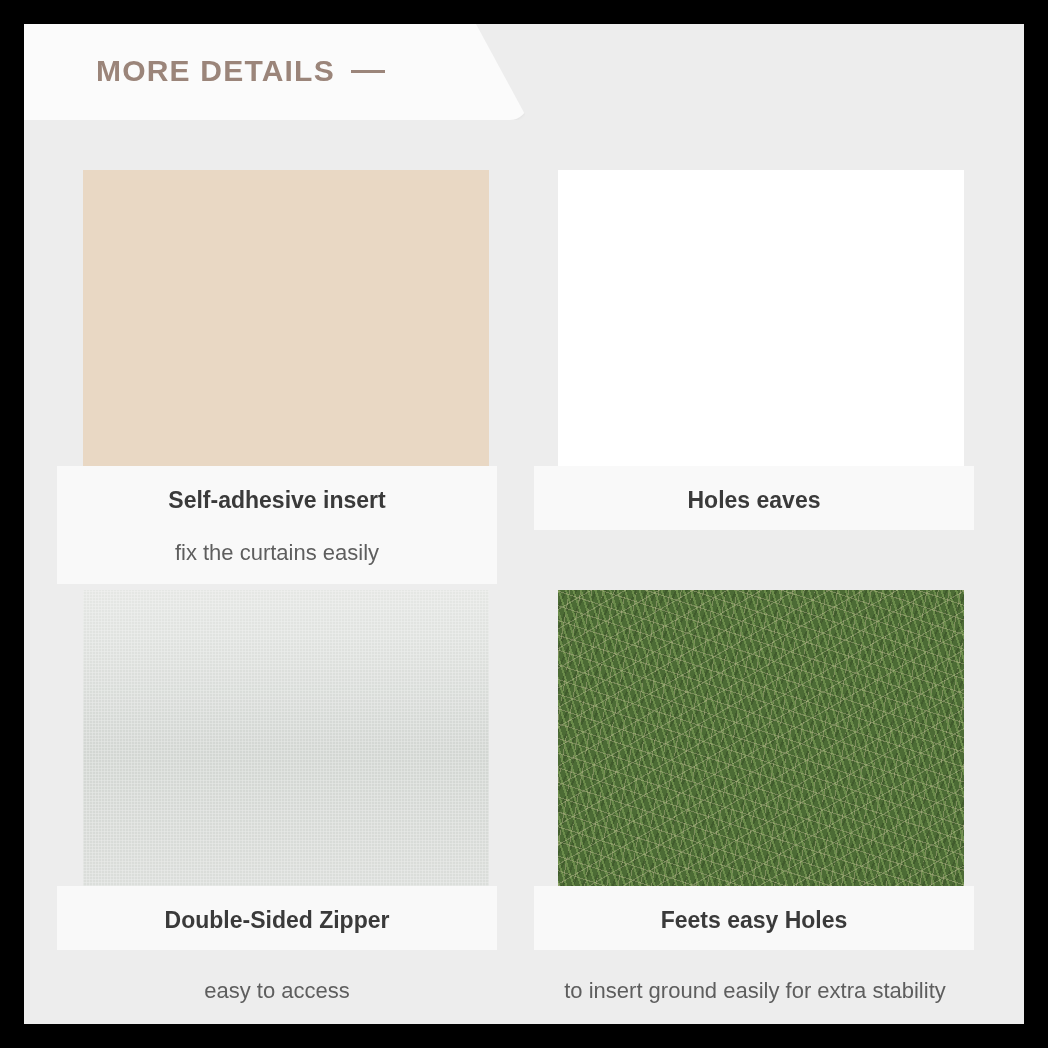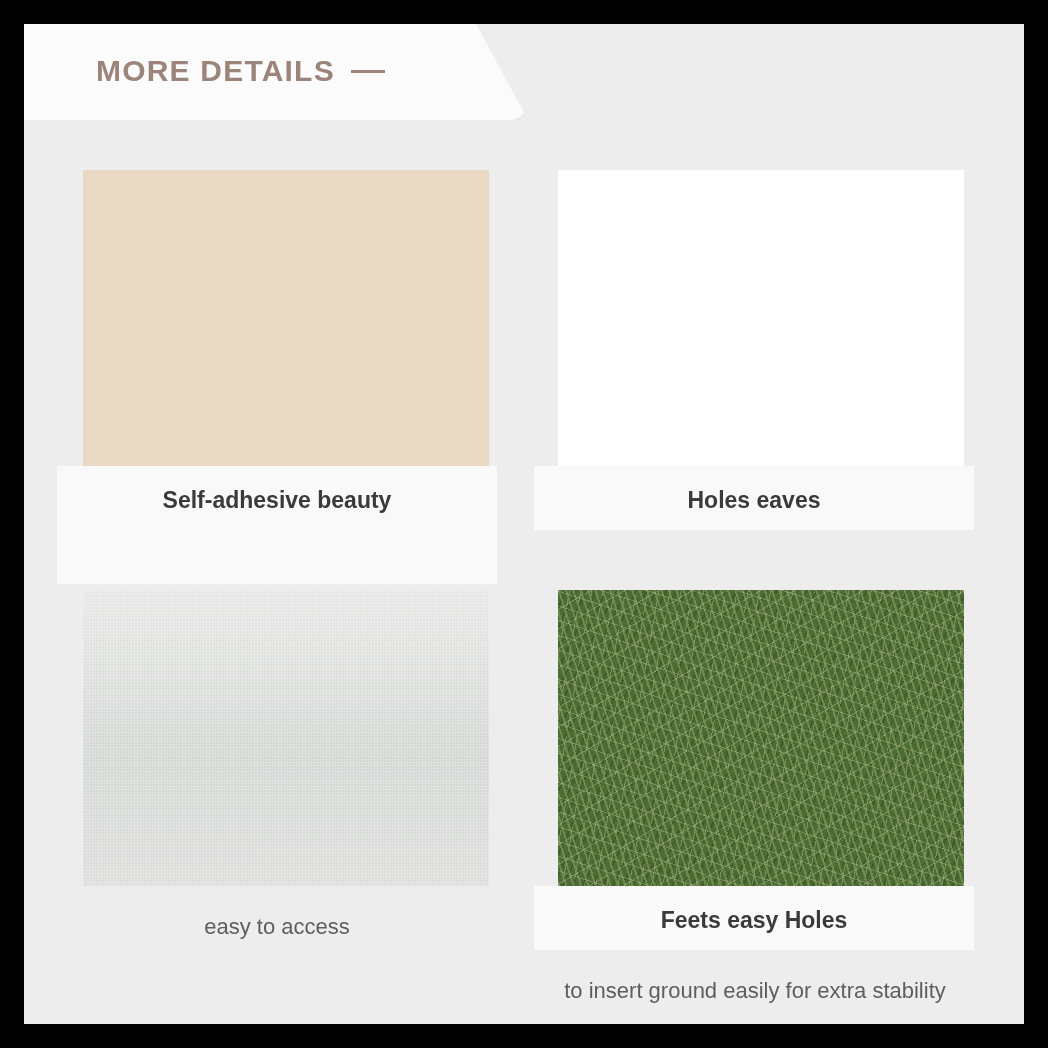--- a/index.html
+++ b/index.html
@@ -218,21 +218,22 @@
             </g>
 
             <g stroke="#b9b9b9" stroke-width="2.4" fill="none">
               <path d="M40 150 q-10 6 -6 18 q4 10 14 8"></path>
               <path d="M48 152 q-9 8 -5 18 q4 9 13 7"></path>
             </g>
           </svg>
         </div>
       </div>
       <div class="plate tall">
-        <div class="cap-title">Self-adhesive beauty</div>
+        <div class="cap-title">Self-adhesive insert</div>
+        <div class="cap-desc desc-on-plate">fix the curtains easily</div>
       </div>
     </div>
 
     <div class="cell cell-tr">
       <div class="photo">
         <div class="ph">
           <div class="tr-bg"></div>
           <svg width="406" height="296" viewBox="0 0 406 296" preserveAspectRatio="none">
             <defs>
               <linearGradient id="trRoof" x1="0" y1="0" x2="0.2" y2="1">
@@ -381,20 +382,23 @@
                 <path d="M232 12 L236 296"></path>
                 <path d="M274 14 L280 296"></path>
               <path d="M316 16 L324 296"></path>
                 <path d="M358 18 L368 296"></path>
                 <path d="M398 20 L404 296"></path>
             </g>
           </svg>
           <div class="bl-mesh"></div>
           <div class="bl-haze"></div>
         </div>
+      </div>
+      <div class="plate short">
+        <div class="cap-title">Double-Sided Zipper</div>
       </div>
       <div class="cap-desc desc-outside">easy to access</div>
     </div>
 
     <div class="cell cell-br">
       <div class="photo">
         <div class="ph">
           <div class="br-grass"></div>
           <div class="br-tex"></div>
           <div class="br-dry"></div>

